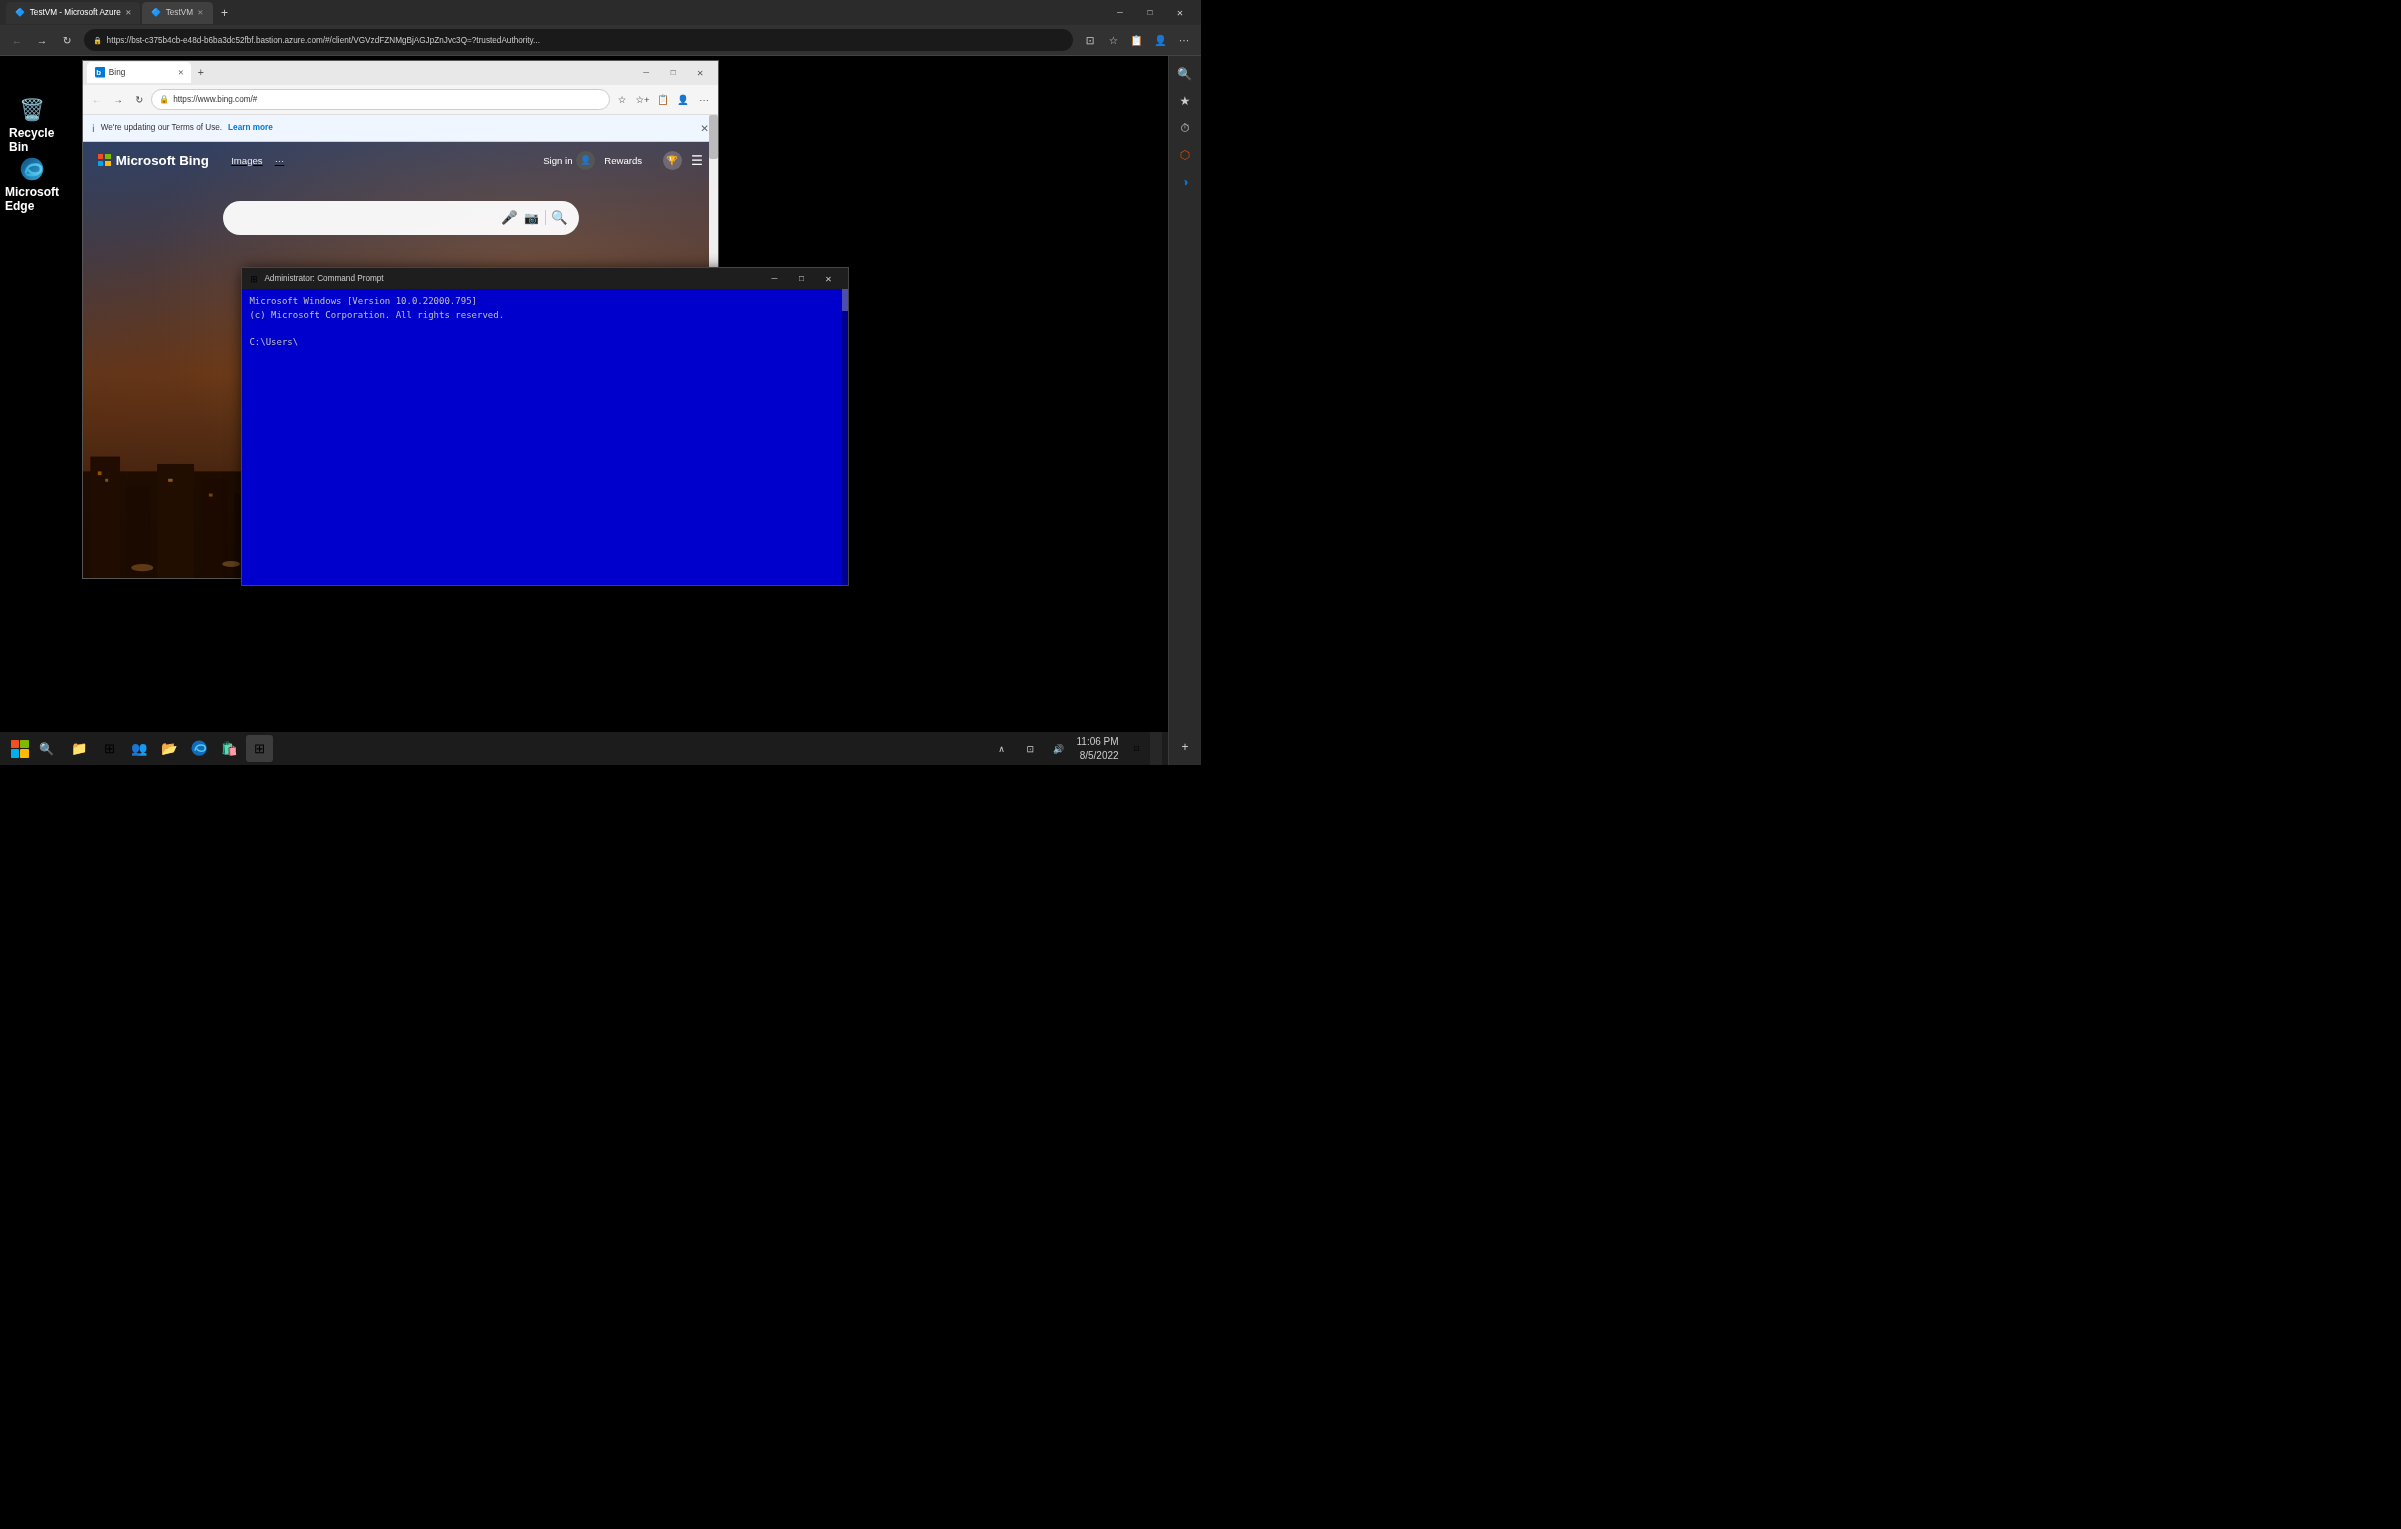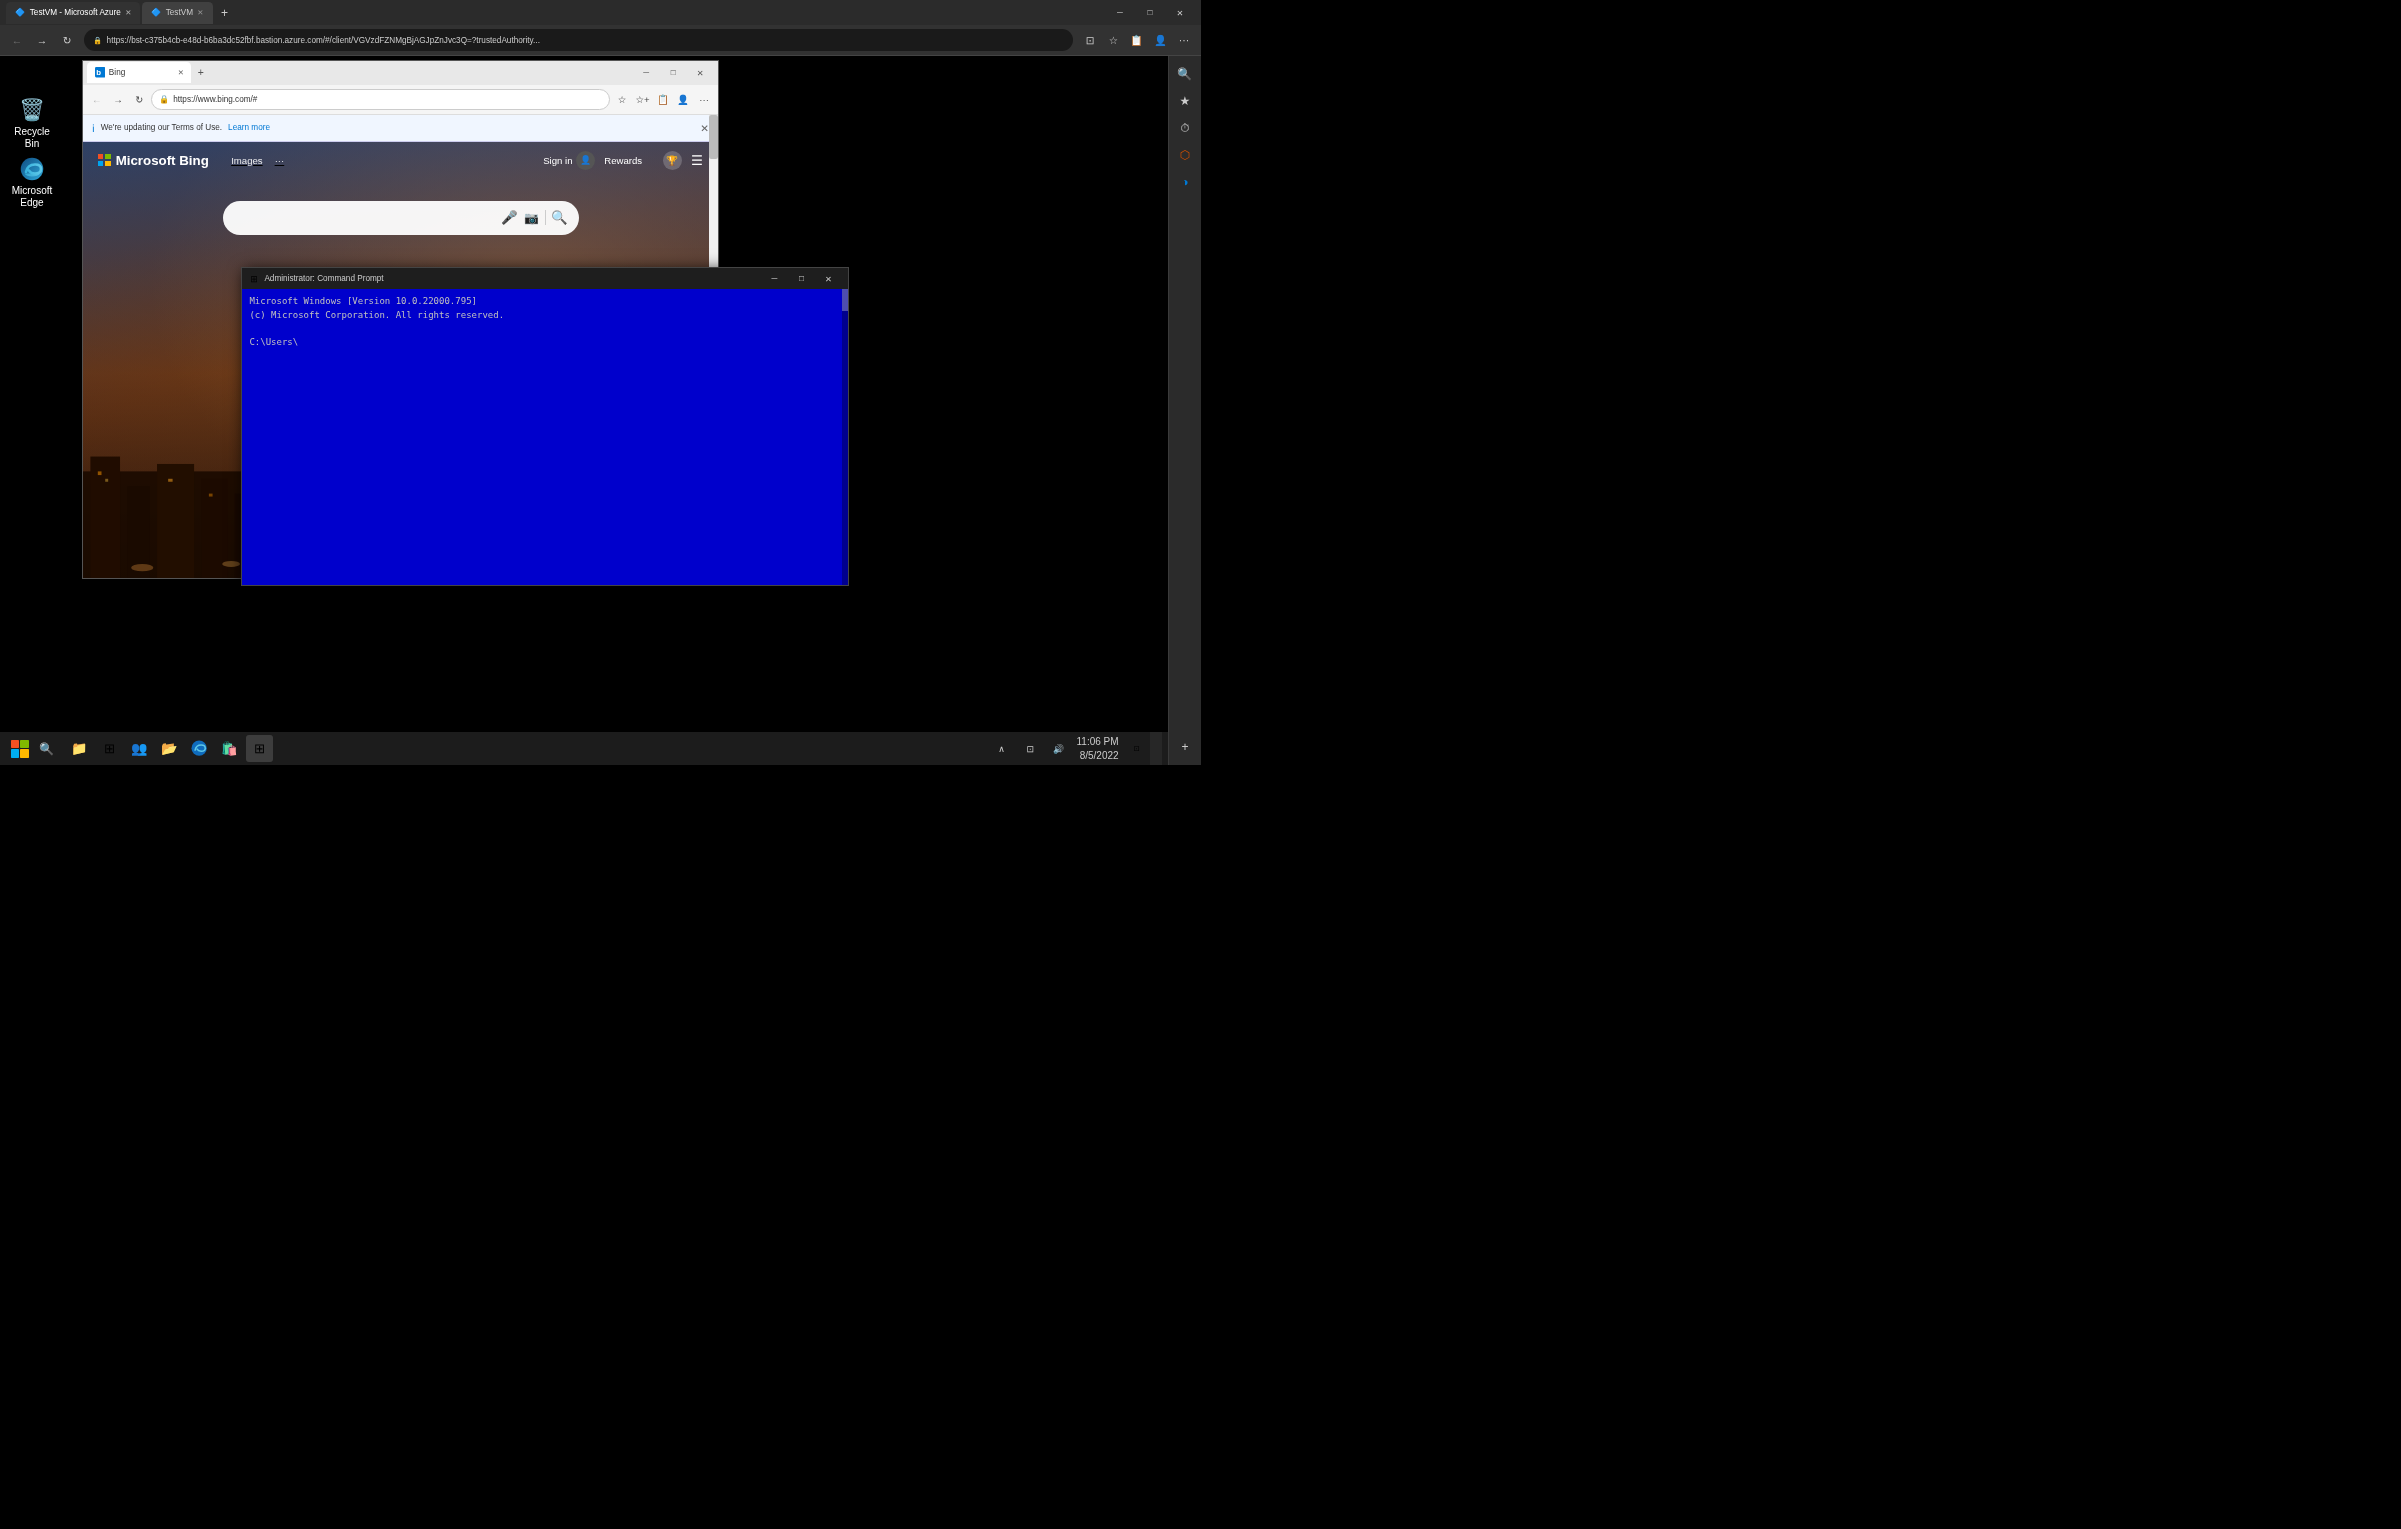--- a/index.html
+++ b/index.html
@@ -175,25 +175,25 @@
       cursor: pointer;
       padding: 3px;
     }
     .desktop-icon .icon-img {
       width: 27px; height: 27px;
       display: flex; align-items: center; justify-content: center;
       font-size: 21px;
       margin-bottom: 3px;
     }
     .desktop-icon .icon-label {
-      font-size: 10px;
+      font-size: 12px;
       color: #fff;
-      text-align: center;
       text-shadow: 0.7px 0.7px 1.5px #000;
       line-height: 1.2;
+      font-weight: bold;
     }
 
     
     .vm-taskbar {
       position: absolute;
       bottom: 0; left: 0; right: 0;
       height: 33px;
       background: rgba(30,30,30,0.95);
       display: flex;
       align-items: center;
@@ -741,21 +741,21 @@
               <div class="vm-tb-btn">👤</div>
               <div class="vm-tb-btn">···</div>
             </div>
           </div>
 
           <div class="vm-edge-content">
 
             <div class="bing-notify">
               <span style="color:#0078d4;font-size:10.4px;">ℹ</span>
               <span>We're updating our Terms of Use.</span>
-              <span style="color:#0078d4;cursor:pointer;">Learn more</span>
+              <span style="color:#0078d4;cursor:pointer;font-weight:bold;">Learn more</span>
               <span class="bing-notify-close">✕</span>
             </div>
 
             <div class="bing-hero">
               <div class="bing-hero-bg"></div>
 
               <div style="position:absolute;inset:0;background:linear-gradient(180deg, rgba(60,80,120,0.6) 0%, rgba(140,80,30,0.4) 50%, rgba(0,0,0,0.5) 100%);"></div>
 
               <svg style="position:absolute;right:0;bottom:0;height:237px;width:311px;" viewBox="0 0 420 320">
                 <defs>

